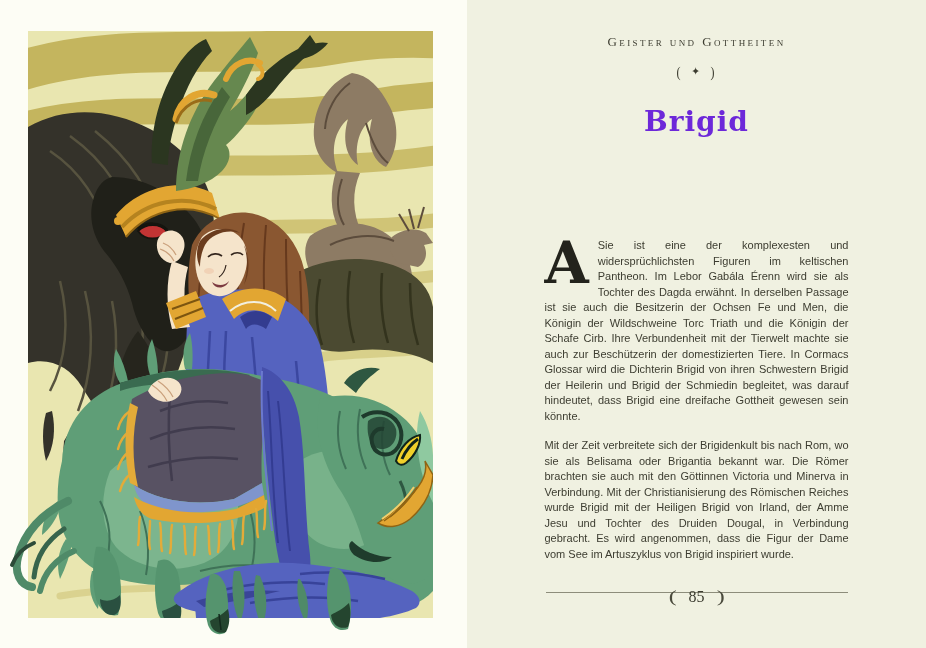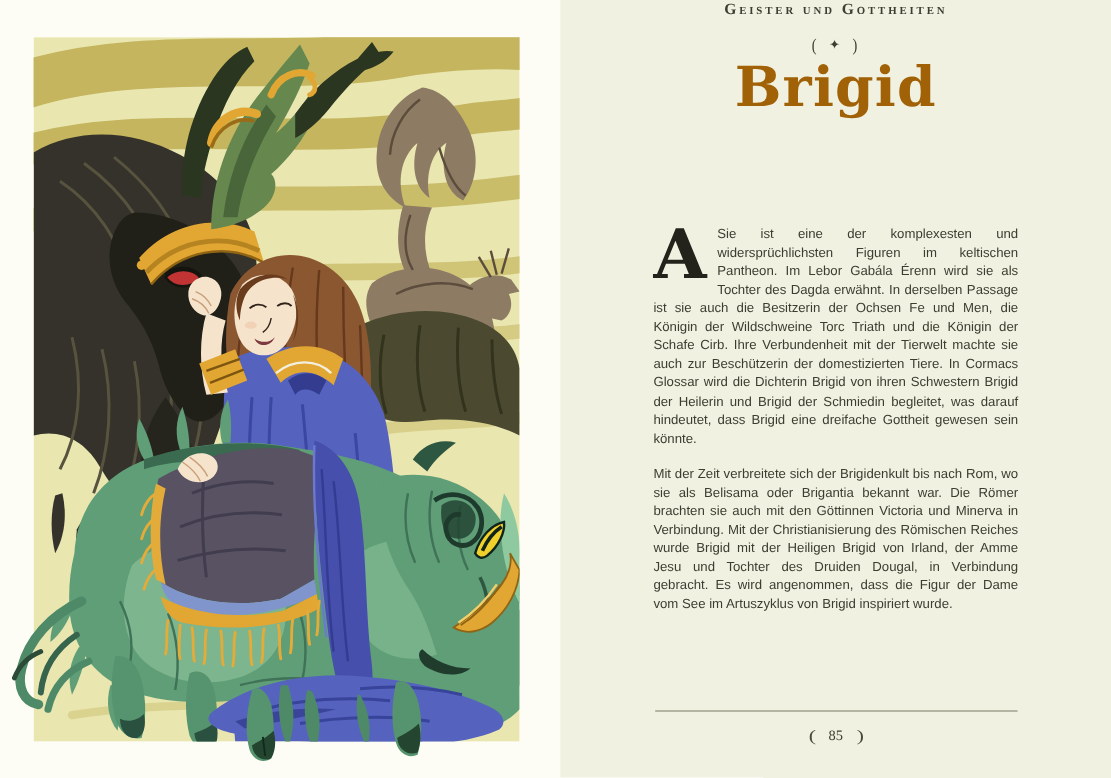--- a/index.html
+++ b/index.html
@@ -3,37 +3,37 @@
 <meta charset="utf-8">
 <style>
   html,body{margin:0;padding:0;}
   body{width:926px;height:648px;overflow:hidden;background:#fdfdf5;}
   .spread{display:flex;width:926px;height:648px;}
   .page{position:relative;height:648px;}
   .page-left{width:467px;background:#fdfdf5;}
   .page-right{width:459px;background:#f0f1e1;font-family:"Liberation Sans",sans-serif;color:#3c3c30;}
   .illustration{position:absolute;left:0;top:31px;}
 
-  .kicker{text-align:center;font-family:"Liberation Serif",serif;
-    font-variant:small-caps;font-size:13px;letter-spacing:2.4px;color:#3d3d31;font-weight:700;}
+  .kicker{margin-top:34px;text-align:center;font-family:"Liberation Serif",serif;
+    font-variant:small-caps;font-size:13px;letter-spacing:2.4px;color:#3d3d31;font-weight:400;}
   .ornament{margin-top:15px;text-align:center;font-size:12px;color:#3d3d31;letter-spacing:2px;}
   .ornament .paren{display:inline-block;transform:scaleY(1.25);font-family:"Liberation Serif",serif;}
   .ornament .star{font-size:11px;position:relative;top:-1px;margin:0 3px;}
-  .title{margin-top:4px;text-align:center;font-family:"DejaVu Serif",serif;font-weight:700;
-    font-size:46px;line-height:44px;color:#a16207;letter-spacing:1px;}
+  .title{margin-top:20px;text-align:center;font-family:"DejaVu Serif",serif;font-weight:700;
+    font-size:28px;line-height:44px;color:#6d28d9;letter-spacing:1px;}
   .article{width:304px;margin:94px auto 0 auto;}
   .article p{margin:0;font-size:11px;line-height:15.5px;text-align:justify;color:#3c3c30;}
   .article p + p{margin-top:14px;}
   .dropcap{float:left;font-family:"DejaVu Serif",serif;font-weight:700;font-size:57px;
     line-height:45px;height:46px;margin:2px 9px 0 0;color:#23231c;}
   .it{}
   .footer-rule{position:absolute;top:592px;left:50%;transform:translateX(-50%);
     width:302px;height:1px;background:#8d8d7b;}
-  .pagenum{position:absolute;top:606px;left:0;width:100%;text-align:center;
-    font-family:"Liberation Serif",serif;font-size:12px;color:#3c3c30;}
+  .pagenum{position:absolute;top:588px;left:0;width:100%;text-align:center;
+    font-family:"Liberation Serif",serif;font-size:16px;color:#3c3c30;}
   .pagenum .paren{display:inline-block;transform:scaleX(1.5) scaleY(1.1);margin:0 9px;color:#4a4a3c;}
 </style>
 </head>
 <body>
 
 <div class="spread">
 
   <section class="page page-left">
     <svg class="illustration" width="467" height="617" viewBox="0 0 467 617">
       <defs>

